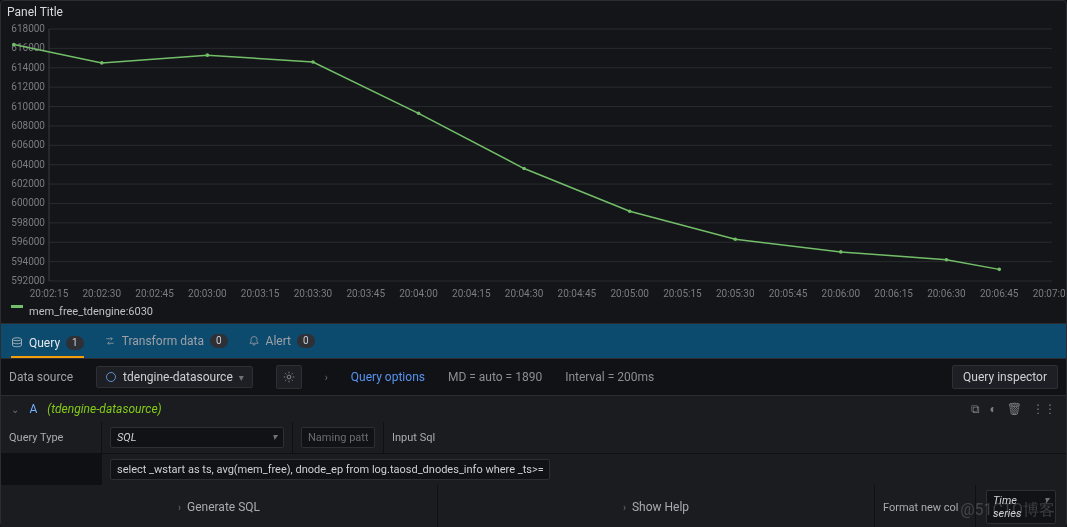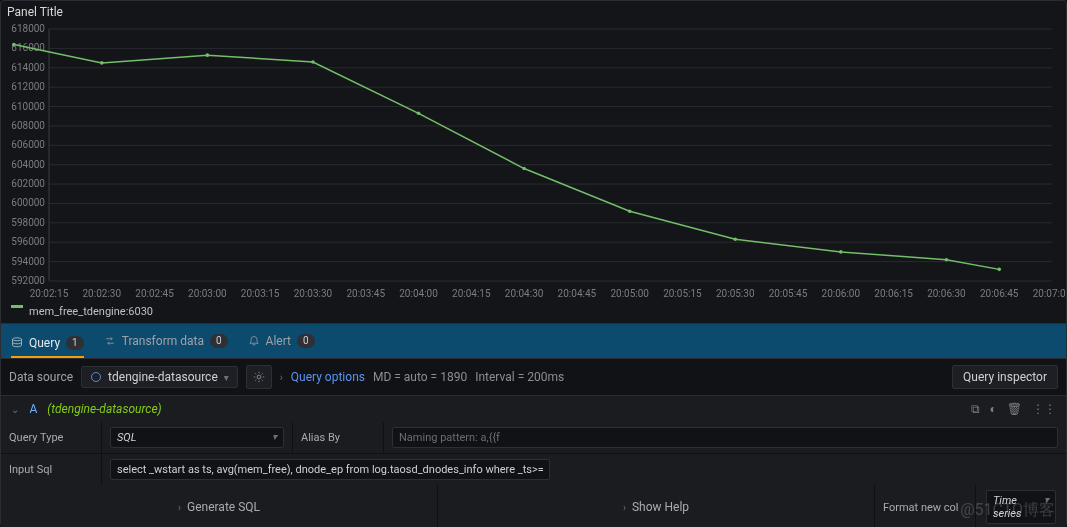--- a/index.html
+++ b/index.html
@@ -14,21 +14,21 @@
   .borderline { stroke:#3a3b40; stroke-width:1; fill:none;}
   .legend { padding:2px 0 2px 10px; display:flex; align-items:flex-start; gap:6px; font-size:11px; color:#bfc0c3;}
   .legend .swatch { width:12px; height:3px; background:#73bf69; display:inline-block;}
   
   .tabs { display:flex; align-items:flex-end; gap:20px; padding:6px 10px; background:#0c4a6e; border-top:1px solid #2b2d33; border-bottom:1px solid #2b2d33;}
   .tab { display:flex; align-items:center; gap:6px; color:#9fa1a6; cursor:pointer; padding:4px 0;}
   .tab.active { color:#e7e8ea; border-bottom:2px solid #f59e0b; margin-bottom:-6px; padding-bottom:6px;}
   .badge { background:#2e3035; color:#cfd0d3; border-radius:8px; padding:0 6px; font-size:10px; line-height:14px;}
   .tab-icon { width:12px; height:12px; display:inline-block; }
   
-  .row { display:flex; align-items:center; gap:8px; padding:6px 8px; background:#111215;}
+  .row { display:flex; align-items:center; gap:23px; padding:6px 8px; background:#111215;}
   .ds-label { color:#9fa1a6;}
   .select { display:flex; align-items:center; gap:6px; background:#1d1f24; border:1px solid #2d2f35; border-radius:2px; padding:3px 8px; cursor:pointer; color:#cfd0d3;}
   .icon-btn { width:26px; height:24px; display:flex; align-items:center; justify-content:center; background:#1d1f24; border:1px solid #2d2f35; border-radius:2px; cursor:pointer; color:#9fa1a6;}
   .chev { color:#6e7075; font-size:10px;}
   .qopts { color:#5794f2; cursor:pointer;}
   .muted { color:#8c8e93;}
   .flex-spacer { flex:1;}
   .btn { background:#1d1f24; border:1px solid #2d2f35; border-radius:2px; padding:4px 10px; color:#cfd0d3; cursor:pointer;}
   
   .query-head { display:flex; align-items:center; gap:10px; padding:6px 10px; background:#1a1c20; border-top:1px solid #2b2d33;}
@@ -188,21 +188,20 @@
   </div>
 
   <div class="form-grid">
     <div class="lbl">Query Type</div>
     <div>
         <div class="selectf">
           <span>SQL</span>
           <span class="chev">▾</span>
         </div>
       </div>
-    <div class="lbl">Alias By</div>
     <div>
         <input class="input" placeholder="Naming pattern: a,{{f" style="">
       </div>
 
     <div class="lbl">Input Sql</div>
     <div style="grid-column:2 / span 3;">
         <input class="input" style="width: 440px;" value="select _wstart as ts, avg(mem_free), dnode_ep from log.taosd_dnodes_info where _ts&gt;=$from and _ts&lt;=$to partition b">
       </div>
   </div>
 

